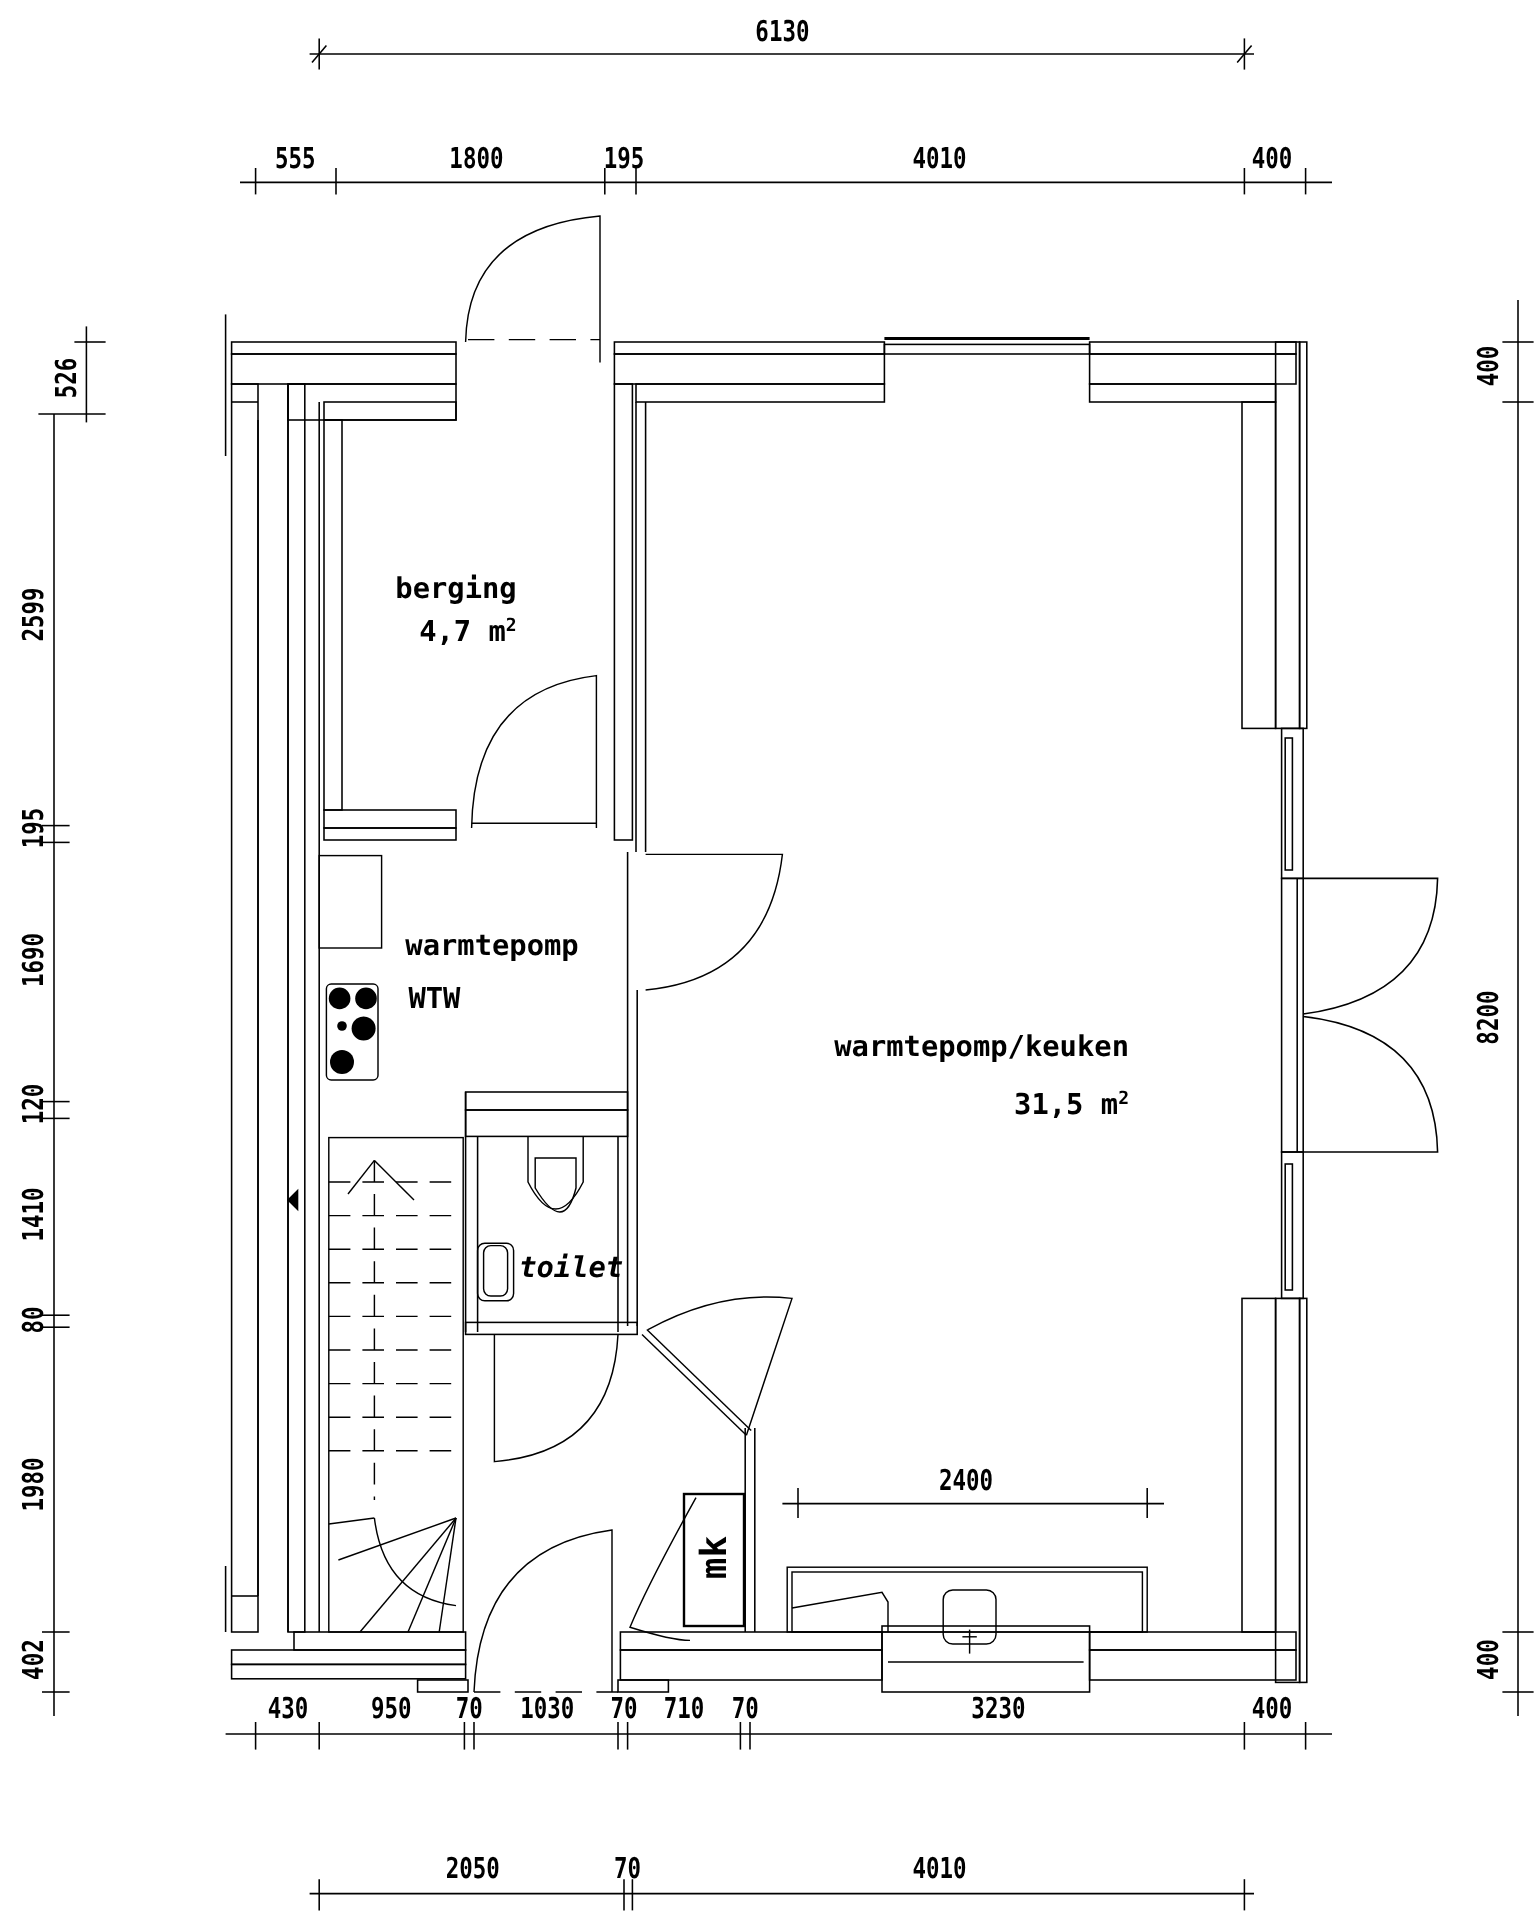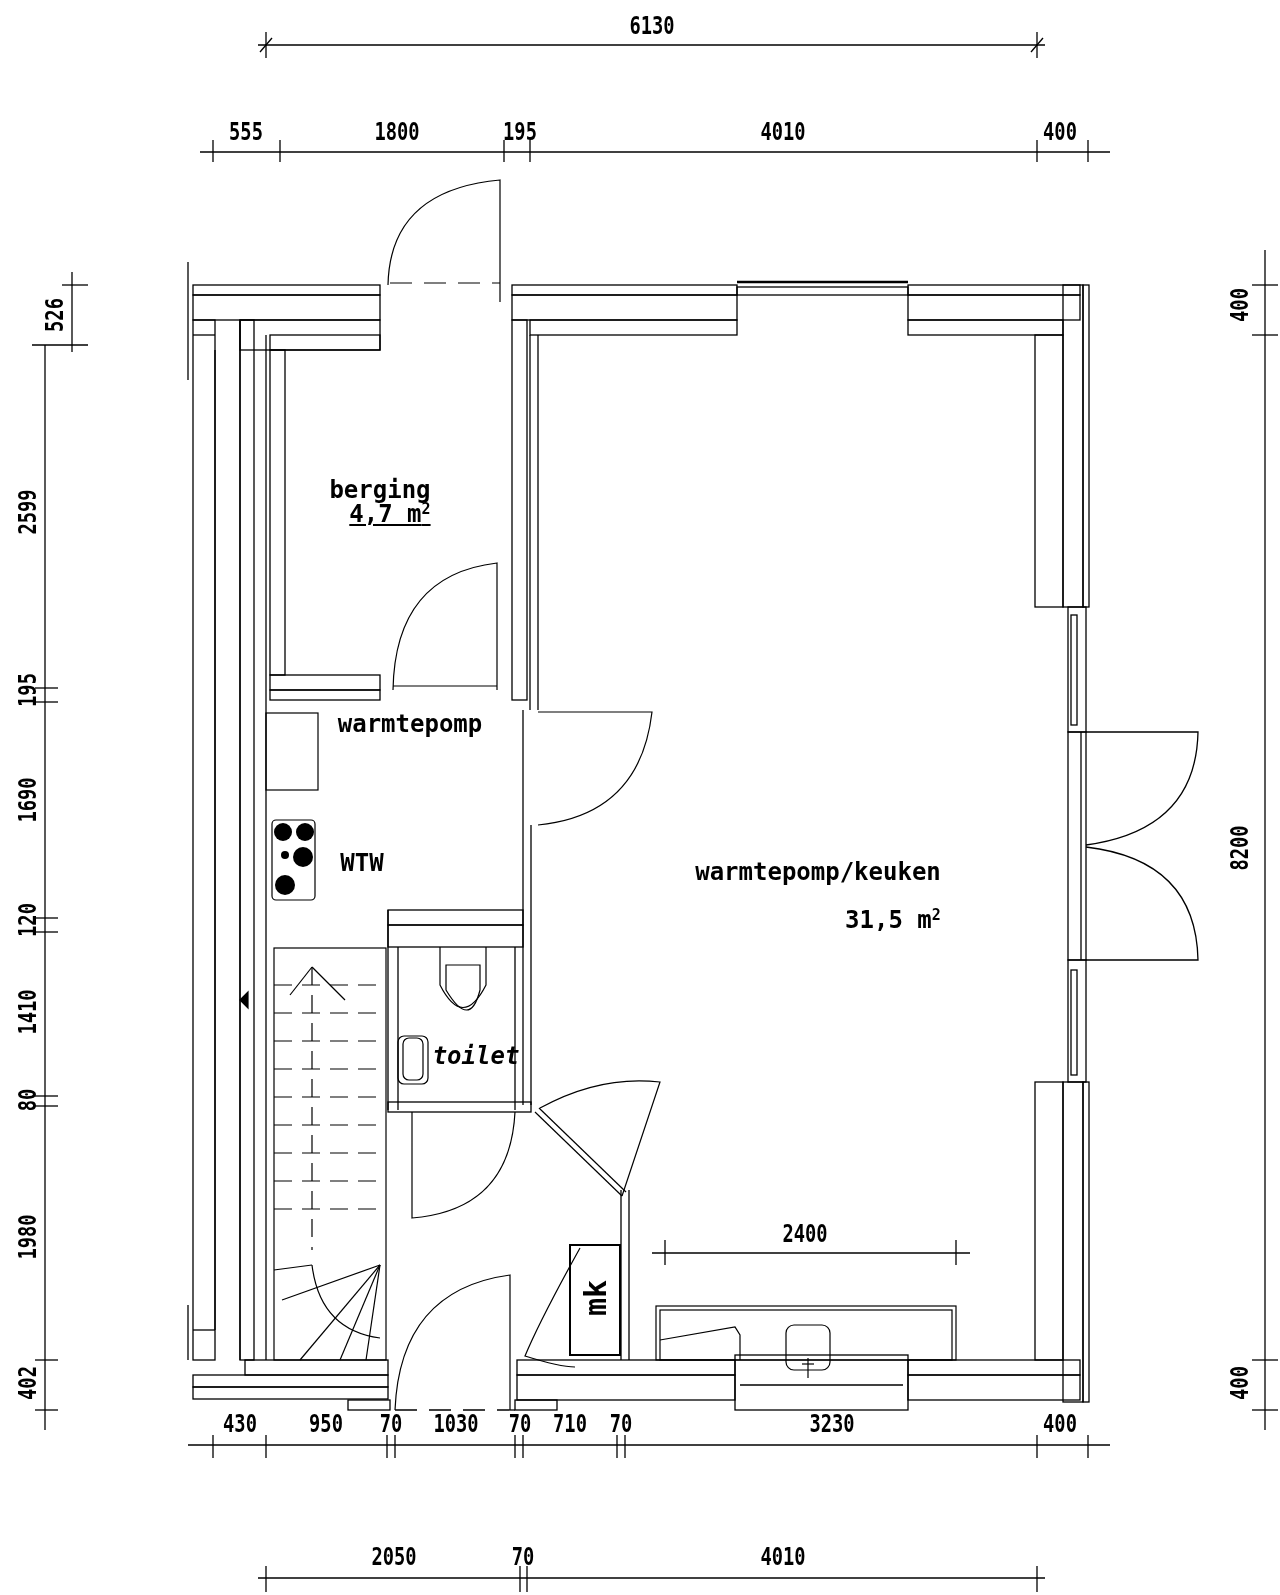--- a/index.html
+++ b/index.html
@@ -277,22 +277,22 @@
 <div class="lbl dim" style="left:1060px;top:1412px;">400</div>
 
 <div class="lbl dim" style="left:394px;top:1545px;">2050</div>
 <div class="lbl dim" style="left:523px;top:1545px;">70</div>
 <div class="lbl dim" style="left:783px;top:1545px;">4010</div>
 
 <div class="lbl dim" style="left:805px;top:1222px;">2400</div>
 
 <div class="lbl room" style="left:380px;top:478px;">
   <div>berging</div>
-  <div style="text-decoration:underline;"><span>4,7 m</span><sup>2</sup></div>
+  <div style="margin-top:12px;"><span>4,7 m</span><sup>2</sup></div>
 </div>
-<div class="lbl room" style="left:410px;top:712px;">warmtepomp</div>
-<div class="lbl room" style="left:362px;top:851px;">WTW</div>
+<div class="lbl room" style="left:410px;top:776px;">warmtepomp</div>
+<div class="lbl room" style="left:362px;top:820px;">WTW</div>
 <div class="lbl room" style="left:476px;top:1044px;font-style:italic;">toilet</div>
 <div class="lbl room" style="left:818px;top:860px;">
   <div>warmtepomp/keuken</div>
   <div style="margin-top:24px;"><span>31,5 m</span><sup>2</sup></div>
 </div>
 <div class="lbl mk" style="left:596px;top:1298px;">mk</div>
 
 </body></html>

